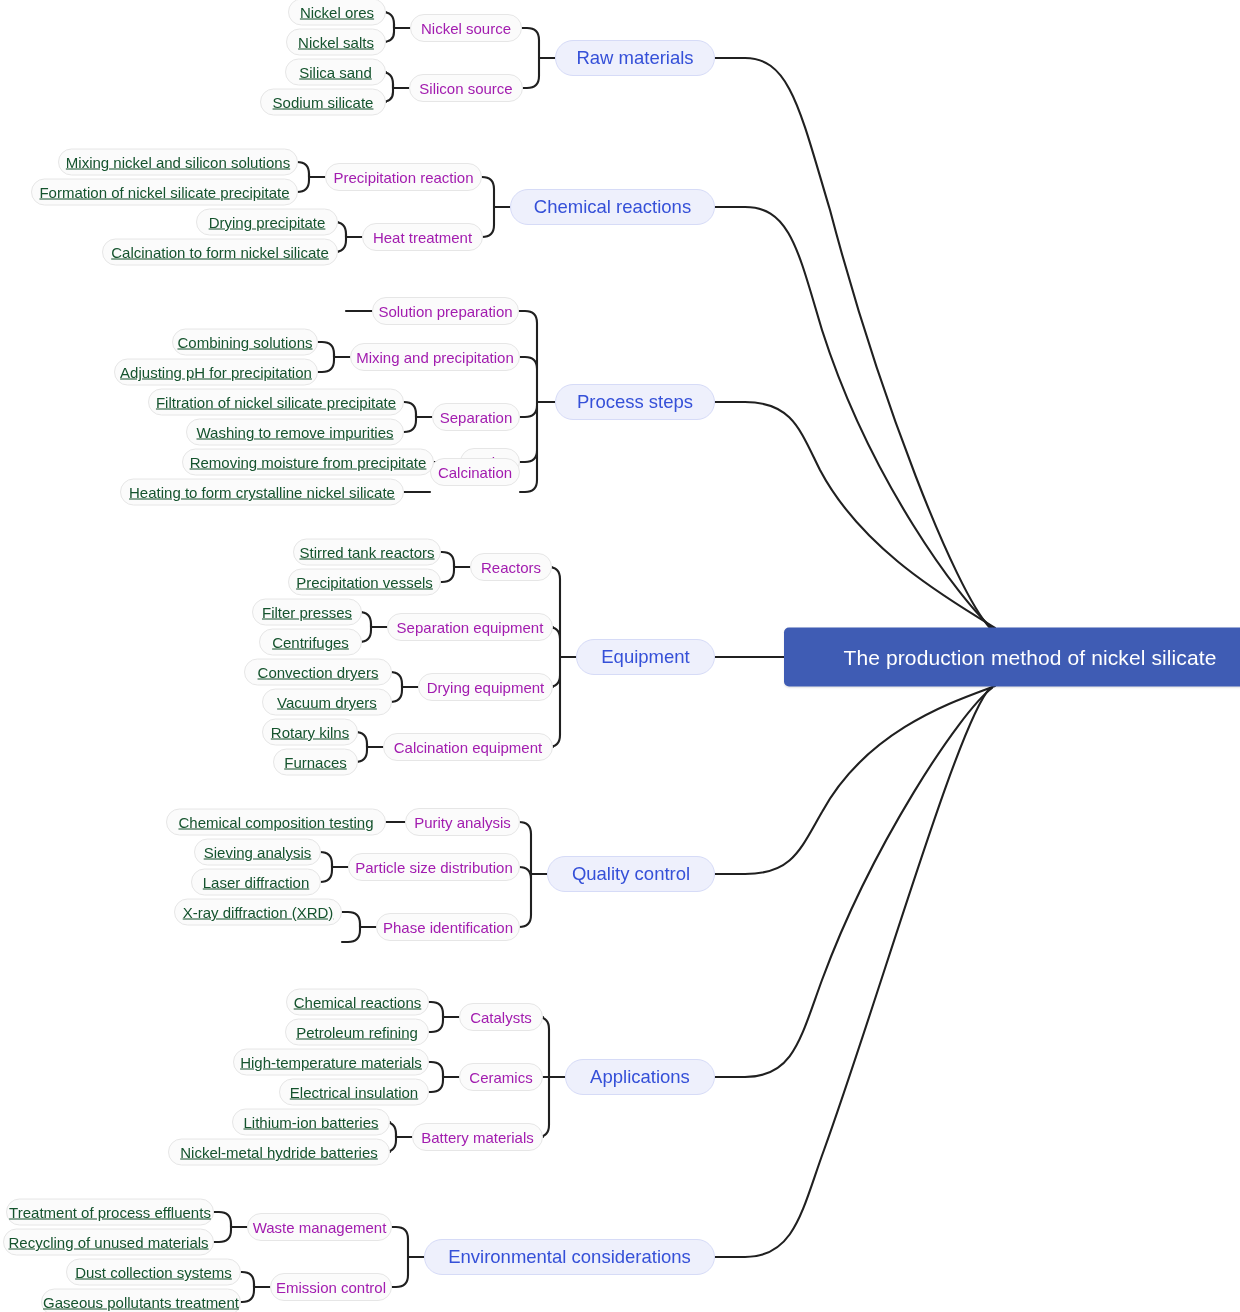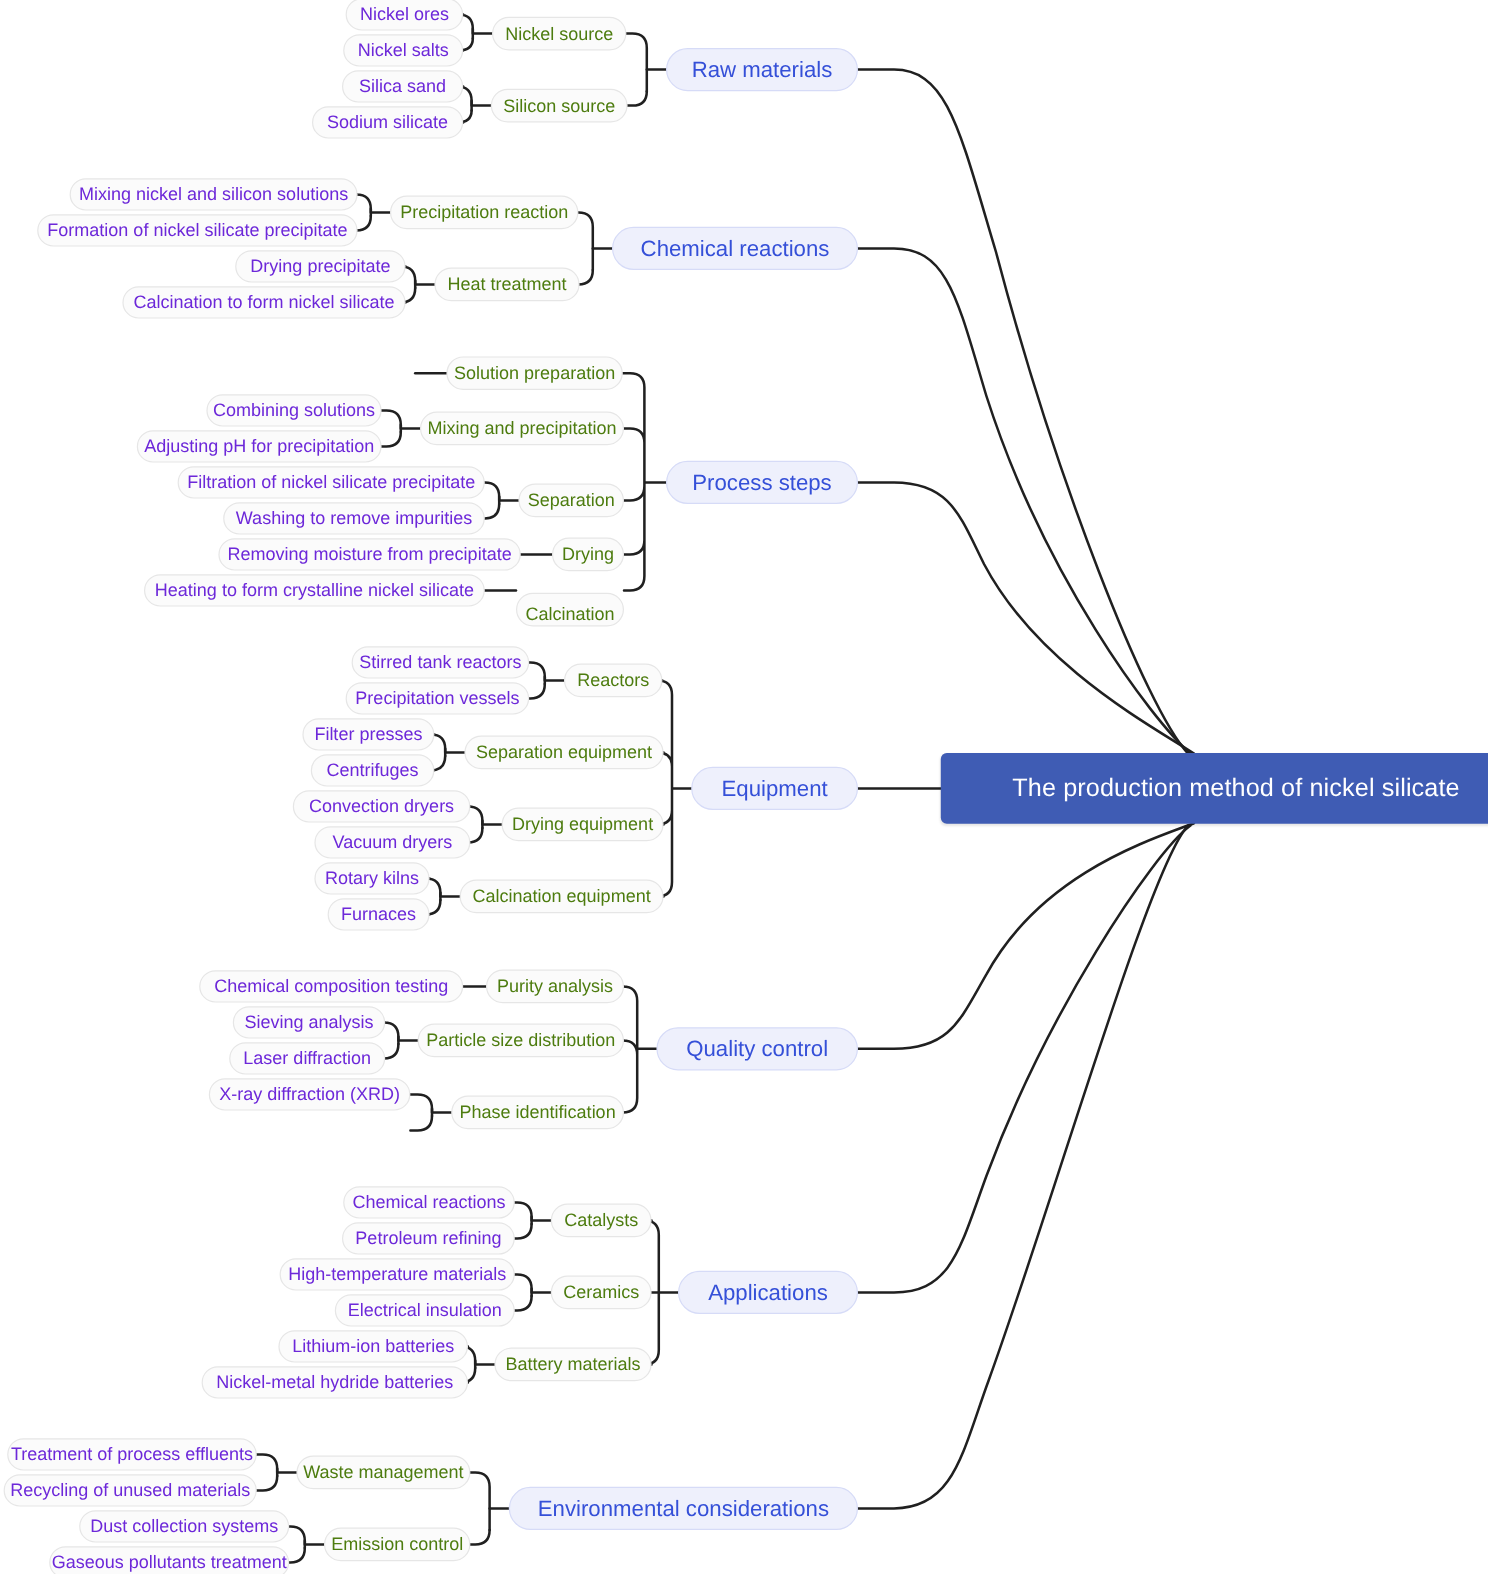--- a/index.html
+++ b/index.html
@@ -47,36 +47,37 @@
     color:#3550d8;
     border:1.4px solid #d6dbf7;
     border-radius:18px;
     font-size:18.5px;
     height:36px;
     padding:0 19px;
   }
   
   .node.sub{
     background:#fbfbfb;
-    color:#4d7c0f;
+    color:#a21caf;
     border:1.2px solid #e6e6e6;
     border-radius:16px;
     font-size:15px;
     height:28px;
     padding:0 13px;
   }
   
   .node.leaf{
     background:#fbfbfb;
-    color:#6d28d9;
+    color:#14532d;
     border:1.2px solid #e6e6e6;
     border-radius:15px;
     font-size:15px;
     height:27px;
     padding:0 12px;
+    text-decoration:underline;
   }
 </style>
 </head>
 <body>
 
 <div id="mindmap">
 
   <svg id="edges" viewBox="0 0 1240 1312" xmlns="http://www.w3.org/2000/svg">
     <g fill="none" stroke="#202020" stroke-width="2.1" stroke-linecap="round" stroke-linejoin="round">
 
@@ -213,21 +214,21 @@
     </div>
   <div class="node sub" style="left:350px; top:357px; width:170px;">
     <span>Mixing and precipitation</span>
     </div>
   <div class="node sub" style="left:432px; top:417px; width:88px;">
     <span>Separation</span>
     </div>
   <div class="node sub" style="left:460px; top:462px; width:60px;">
     <span>Drying</span>
     </div>
-  <div class="node sub" style="left:430px; top:508px; width:90px;align-items:flex-end;">
+  <div class="node sub" style="left:430px; top:472px; width:90px;">
     <span>Calcination</span>
     </div>
 
   <div class="node sub" style="left:470px; top:567px; width:82px;">
     <span>Reactors</span>
     </div>
   <div class="node sub" style="left:387px; top:627px; width:166px;">
     <span>Separation equipment</span>
     </div>
   <div class="node sub" style="left:418px; top:687px; width:135px;">

